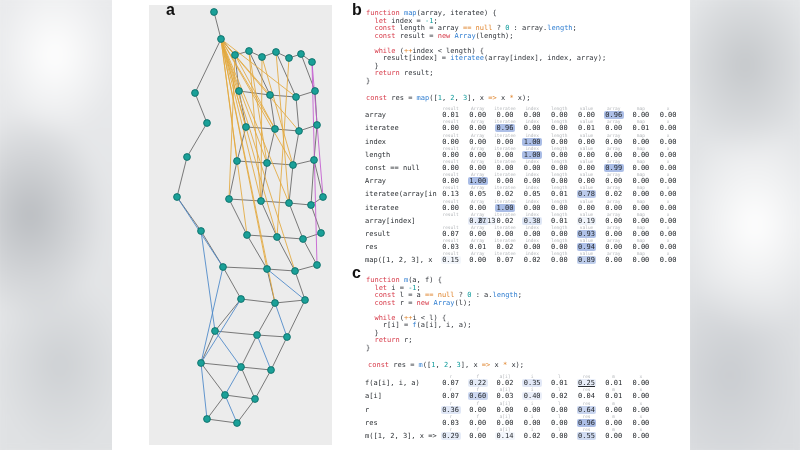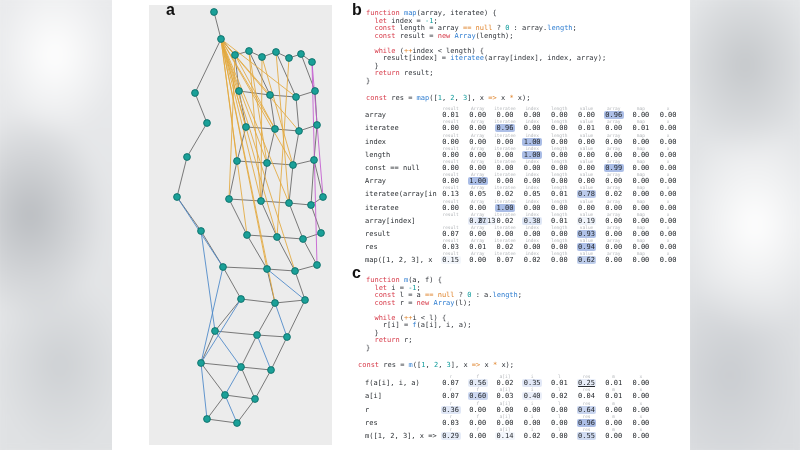--- a/index.html
+++ b/index.html
@@ -29,21 +29,21 @@
   #label-b { left:240px; top:1px; }
   #label-c { left:240px; top:264px; }
 
   #graph { position:absolute; left:37px; top:5px; width:183px; height:440px; background:#ececec; }
 
   .codeblock { position:absolute; white-space:pre; }
   .cline { font-size:7px; line-height:7.5px; white-space:pre; }
   #code-b { left:254px; top:10px; }
   #call-b { left:254px; top:95px; }
   #code-c { left:254px; top:277px; }
-  #call-c { left:246px; top:362px; }
+  #call-c { left:256px; top:362px; }
 
   #table-b { position:absolute; left:253px; top:106px; }
   #table-c { position:absolute; left:253px; top:374px; }
   .trow { display:flex; align-items:flex-end; height:13.2px; }
   .tlabel { width:72px; flex:none; font-size:7px; line-height:8px; color:#2b2f33;
     white-space:nowrap; overflow:hidden; }
   .tcells { display:flex; }
   .tcell { width:27.2px; flex:none; text-align:center; }
   .tmicro { font-size:4.5px; line-height:5px; color:#b3b6ba; white-space:nowrap; overflow:hidden; }
   .tval { font-size:7px; line-height:8px; color:#24282c; }
@@ -704,21 +704,21 @@
             <div class="tcell">
               <div class="tmicro">index</div>
               <div class="tval"><span>0.02</span></div>
             </div>
             <div class="tcell">
               <div class="tmicro">length</div>
               <div class="tval"><span>0.00</span></div>
             </div>
             <div class="tcell">
               <div class="tmicro">value</div>
-              <div class="tval"><span style="background: rgba(100, 135, 210, 0.41);">0.62</span></div>
+              <div class="tval"><span style="background: rgba(100, 135, 210, 0.41);">0.89</span></div>
             </div>
             <div class="tcell">
               <div class="tmicro">array</div>
               <div class="tval"><span>0.00</span></div>
             </div>
             <div class="tcell">
               <div class="tmicro">map</div>
               <div class="tval"><span>0.00</span></div>
             </div>
             <div class="tcell">
@@ -735,21 +735,21 @@
     <div id="table-c">
         <div class="trow">
           <div class="tlabel">f(a[i], i, a)</div>
           <div class="tcells">
             <div class="tcell">
               <div class="tmicro">r</div>
               <div class="tval"><span>0.07</span></div>
             </div>
             <div class="tcell">
               <div class="tmicro">f</div>
-              <div class="tval"><span style="background: rgba(100, 135, 210, 0.17);">0.56</span></div>
+              <div class="tval"><span style="background: rgba(100, 135, 210, 0.17);">0.22</span></div>
             </div>
             <div class="tcell">
               <div class="tmicro">a[i]</div>
               <div class="tval"><span>0.02</span></div>
             </div>
             <div class="tcell">
               <div class="tmicro">i</div>
               <div class="tval"><span style="background: rgba(100, 135, 210, 0.19);">0.35</span></div>
             </div>
             <div class="tcell">

